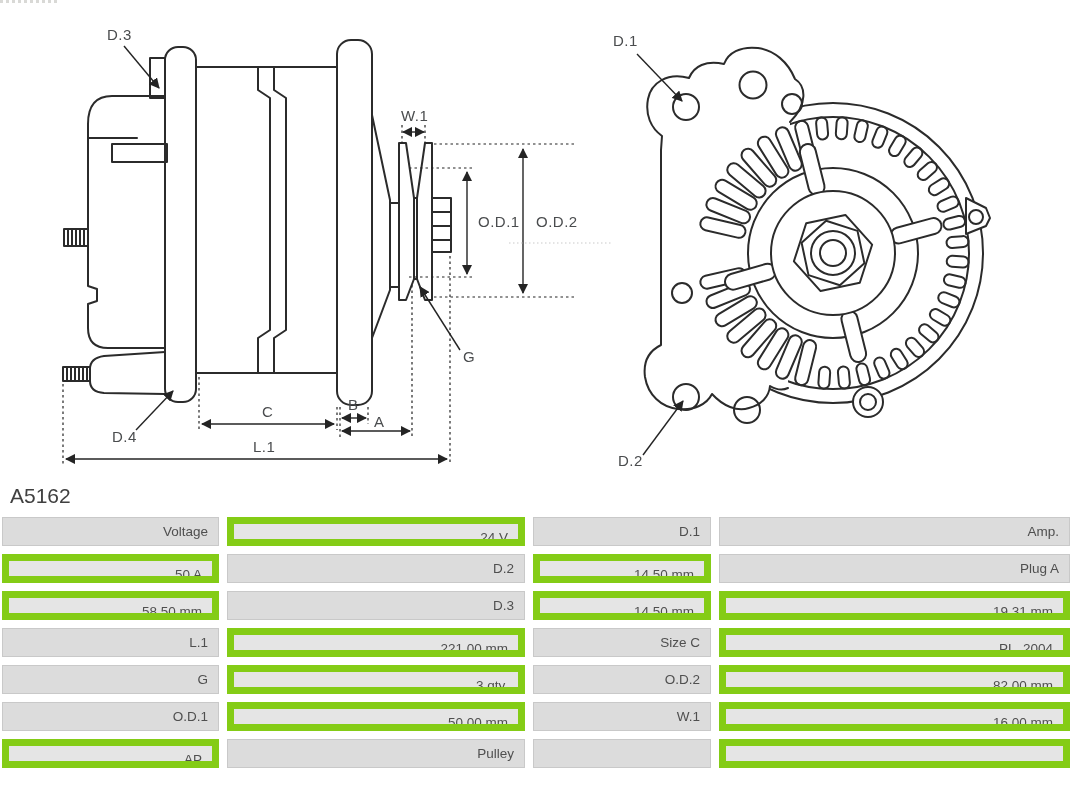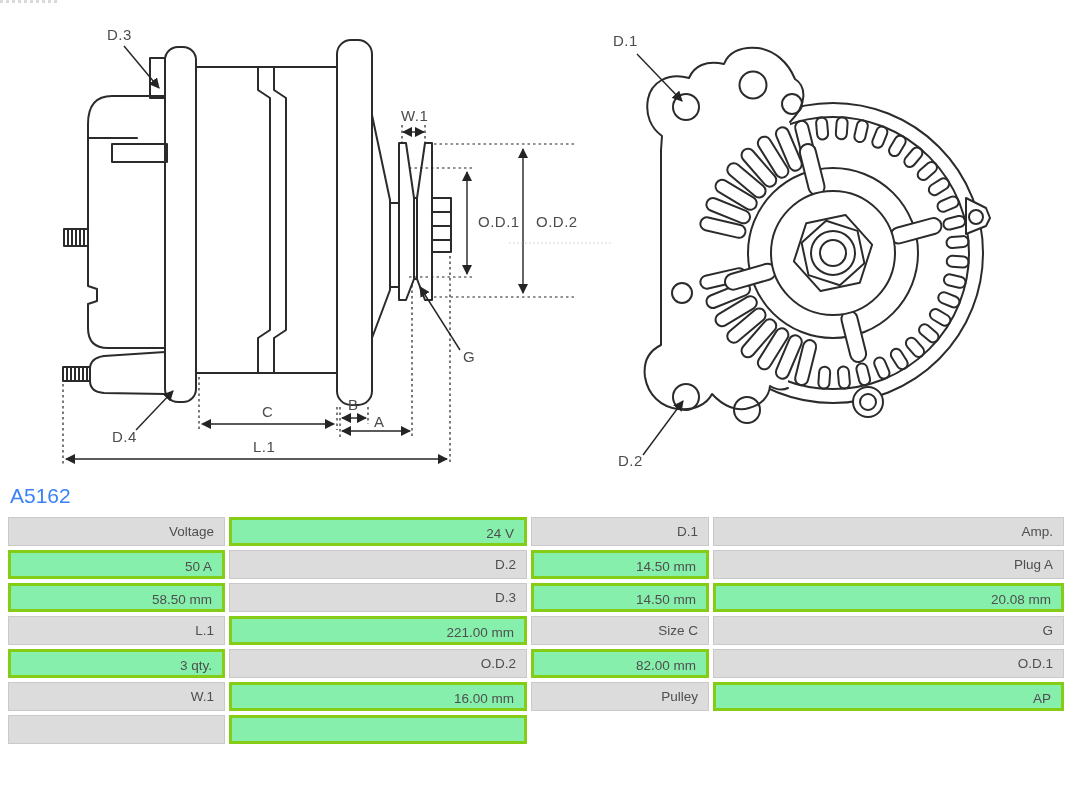--- a/index.html
+++ b/index.html
@@ -7,27 +7,27 @@
          font-family:"Liberation Sans", sans-serif;text-decoration:underline;}
   .top-fragment{position:absolute;left:0;top:0;width:57px;height:0;border-top:3px dotted #d9d9d6;}
   svg{position:absolute;left:0;top:0;}
   .ln{fill:none;stroke:#2b2b2b;stroke-width:2;stroke-linejoin:round;stroke-linecap:round;}
   .lnw{fill:#ffffff;stroke:#2b2b2b;stroke-width:2;stroke-linejoin:round;stroke-linecap:round;}
   .fillw{fill:#ffffff;stroke:none;}
   .dim{fill:none;stroke:#242424;stroke-width:1.4;}
   .ext{fill:none;stroke:#242424;stroke-width:1.2;stroke-dasharray:2.5 3;}
   .cl{fill:none;stroke:#c9c9c9;stroke-width:1;stroke-dasharray:1.5 2.5;}
   .lbl{font-family:"Liberation Sans",sans-serif;font-size:15px;fill:#4a4c4e;letter-spacing:.5px;}
-  #part-number{position:absolute;left:10px;top:484px;font-size:21px;color:#3b82f6;}
-  #spec-table{position:absolute;left:8px;top:517px;width:944px;display:grid;
-      grid-template-columns:217px 298px 178px 351px;column-gap:4px;row-gap:4px;}
+  #part-number{position:absolute;left:10px;top:484px;font-size:21px;color:#404040;}
+  #spec-table{position:absolute;left:2px;top:517px;width:944px;display:grid;
+      grid-template-columns:217px 298px 178px 351px;column-gap:4px;row-gap:4px;gap:8px;}
   .cell{box-sizing:border-box;height:29px;line-height:27px;text-align:right;
       padding-right:10px;font-size:13.5px;color:#4f4f4f;overflow:hidden;}
   .cell.lab{background:#dcdcdc;border:1px solid #c9c9c9;}
-  .cell.val{background:#86efac;border:3px solid #84cc16;}
+  .cell.val{background:#e5e5e5;border:7px solid #84cc16;}
 </style>
 </head>
 <body>
 
 <div id="stage">
   <div class="top-fragment"></div>
 
   <svg width="1080" height="492" viewBox="0 0 1080 492">
     <defs>
       <marker id="arr" viewBox="0 0 10 10" refX="9" refY="5" markerWidth="7.5" markerHeight="7.5" orient="auto-start-reverse">
@@ -197,33 +197,35 @@
     <div class="cell lab">Amp.</div>
     <div class="cell val">50 A</div>
     <div class="cell lab">D.2</div>
     <div class="cell val">14.50 mm</div>
 
     <div class="cell lab">Plug A</div>
     <div class="cell val">58.50 mm</div>
     <div class="cell lab">D.3</div>
     <div class="cell val">14.50 mm</div>
 
-    <div class="cell val">20.08 mm</div>
+    <div class="cell val">19.31 mm</div>
     <div class="cell lab">L.1</div>
     <div class="cell val">221.00 mm</div>
 
     <div class="cell lab">Size C</div>
+    <div class="cell val">PL_2004</div>
 
     <div class="cell lab">G</div>
     <div class="cell val">3 qty.</div>
     <div class="cell lab">O.D.2</div>
     <div class="cell val">82.00 mm</div>
 
     <div class="cell lab">O.D.1</div>
+    <div class="cell val">50.00 mm</div>
     <div class="cell lab">W.1</div>
     <div class="cell val">16.00 mm</div>
 
+    <div class="cell val">AP</div>
     <div class="cell lab">Pulley</div>
-    <div class="cell val">AP</div>
     <div class="cell lab"></div>
     <div class="cell val"></div>
   </div>
 </div>
 
 </body></html>

